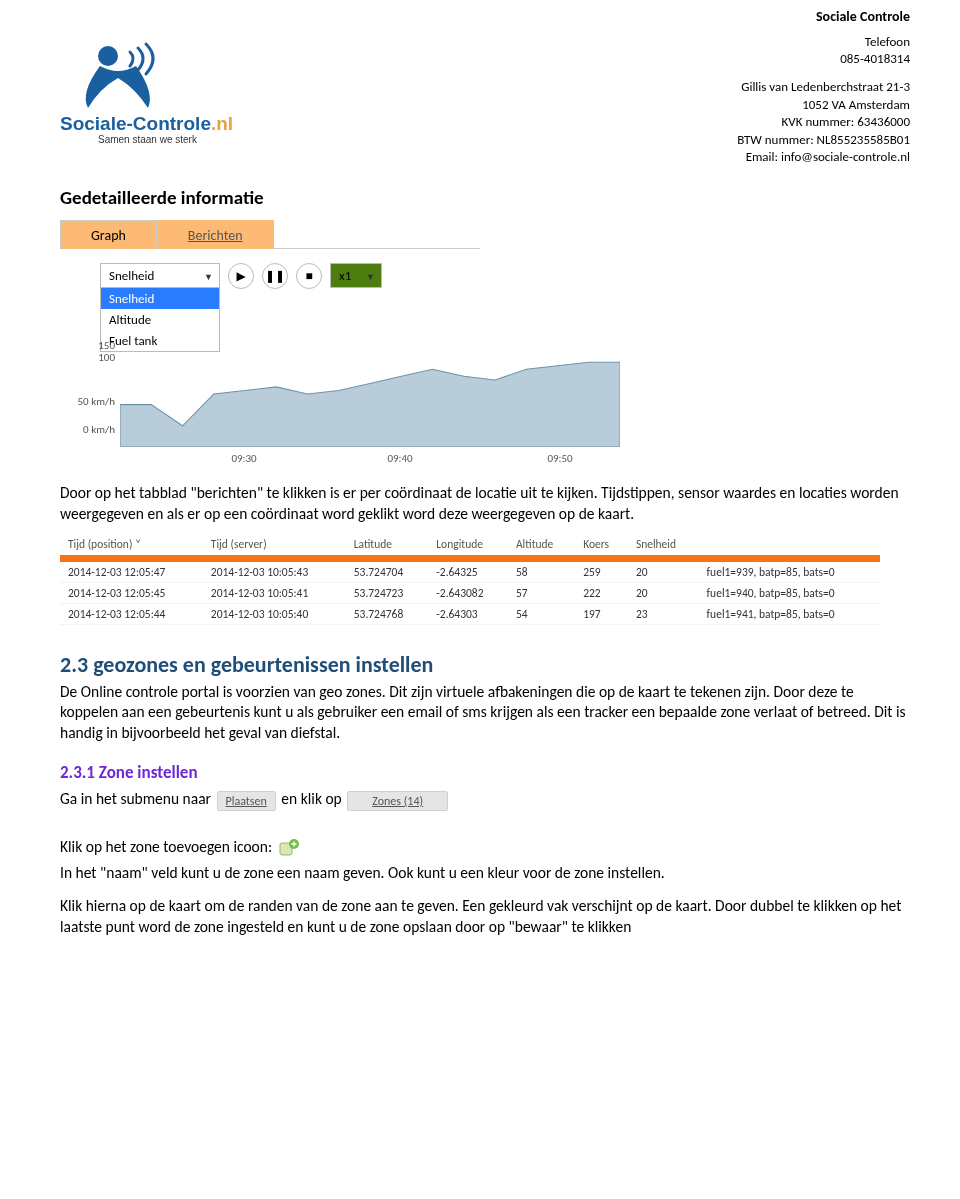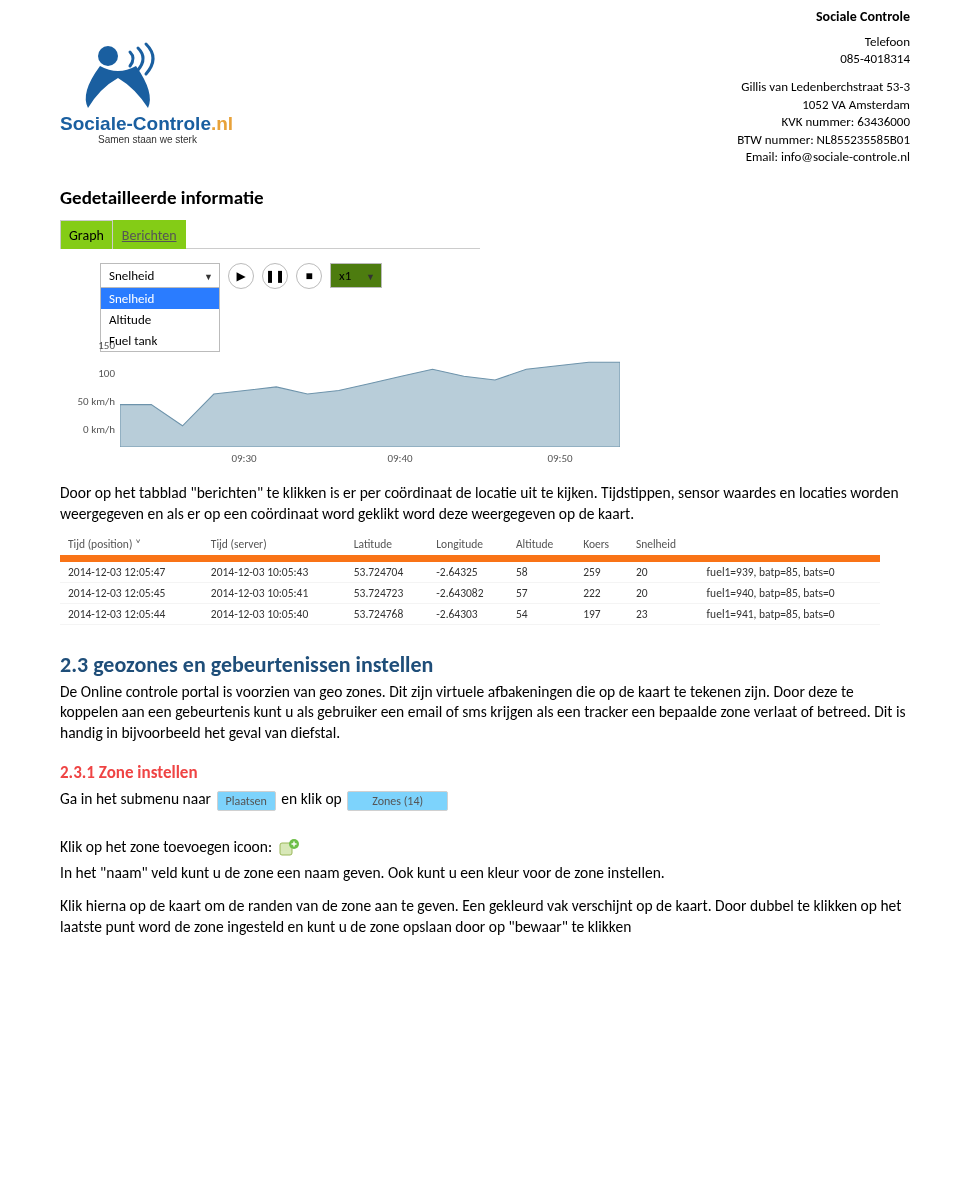--- a/index.html
+++ b/index.html
@@ -14,46 +14,46 @@
   .header-row { display: flex; justify-content: space-between; align-items: flex-start; padding-top: 8px; }
   .logo-block { width: 200px; padding-top: 30px; }
   .logo-svg { width: 180px; }
   .company-info { text-align: right; font-size: 13px; line-height: 1.35; color: #000; }
   .company-info .title { font-weight: bold; margin-bottom: 6px; font-size: 14px; }
   .company-info .phone-lbl { margin-top: 2px; }
   .company-info .addr-block { margin-top: 10px; }
   .content { margin-top: 20px; }
   h3.sec { font-size: 19px; font-weight: bold; margin: 10px 0 6px; }
   h3.blue { color: #1f4e79; font-size: 22px; font-weight: bold; margin: 26px 0 4px; }
-  h4.blue { color: #ef4444; font-size: 17px; font-weight: bold; margin: 18px 0 6px; }
+  h4.blue { color: #6d28d9; font-size: 17px; font-weight: bold; margin: 18px 0 6px; }
   p { font-size: 15.5px; line-height: 1.35; margin: 4px 0; }
   .fig { margin: 10px 0 18px 0; }
   .tabs { display: flex; align-items: flex-end; }
-  .tab { border: 1px solid #ccc; border-bottom: none; padding: 6px 8px 5px; font-size: 14px; background: #84cc16; position: relative; top: 1px; }
+  .tab { border: 1px solid #ccc; border-bottom: none; padding: 6px 30px 5px; font-size: 14px; background: #fdba74; position: relative; top: 1px; }
   .tab.inactive { border-color: transparent; color: #555; text-decoration: underline; }
   .tabstrip { border-bottom: 1px solid #ccc; margin-bottom: 14px; width: 420px; }
   .controls-row { display: flex; align-items: center; gap: 8px; margin-left: 40px; margin-bottom: 6px; }
   .dropdown { position: relative; width: 120px; }
   .dd-box { border: 1px solid #bbb; padding: 4px 22px 4px 8px; font-size: 13px; background: #fff; position: relative; }
   .dd-box::after { content: "▼"; font-size: 9px; position: absolute; right: 6px; top: 7px; color: #333; }
   .dd-list { position: absolute; top: 24px; left: 0; right: 0; border: 1px solid #bbb; background: #fff; font-size: 13px; }
   .dd-item { padding: 3px 8px; }
   .dd-item.sel { background: #2a7cff; color: #fff; }
   .iconbtn { width: 26px; height: 26px; border: 1px solid #bbb; border-radius: 50%; display: flex; align-items: center; justify-content: center; font-size: 12px; background: #fff; }
   .speedbox { border: 1px solid #bbb; padding: 4px 22px 4px 8px; font-size: 13px; background: #4d7c0f; position: relative; width: 52px; }
   .speedbox::after { content: "▼"; font-size: 9px; position: absolute; right: 6px; top: 7px; color: #333; }
   .chart-area { position: relative; height: 170px; width: 560px; margin-left: 0; }
   .ytick { position: absolute; font-size: 11px; color: #555; text-align: right; width: 55px; }
   .xtick { position: absolute; font-size: 11px; color: #555; bottom: 0; transform: translateX(-50%); }
   .plot { position: absolute; left: 60px; right: 0; top: 46px; bottom: 18px; }
   .plot svg { width: 100%; height: 100%; }
   .data-table { font-size: 11.5px; width: 820px; border-collapse: collapse; margin: 8px 0 4px; }
   .data-table th { text-align: left; font-weight: normal; color: #555; padding: 4px 8px; border-bottom: 7px solid #f97316; }
   .data-table td { padding: 3px 8px; color: #333; border-bottom: 1px solid #f4f4f4; white-space: nowrap; }
-  .inline-chip { display: inline-block; vertical-align: middle; border: 1px solid #d0d0d0; background: #7dd3fc; padding: 1px 8px; font-size: 12px; color: #555; border-radius: 2px; margin: 0 2px; }
+  .inline-chip { display: inline-block; vertical-align: middle; border: 1px solid #d0d0d0; background: #e5e5e5; padding: 1px 8px; font-size: 12px; color: #555; border-radius: 2px; margin: 0 2px; text-decoration: underline; }
   .inline-chip.wide { padding: 1px 24px; }
   .add-zone-icon { display: inline-block; vertical-align: middle; width: 22px; height: 22px; position: relative; margin-left: 2px; }
   .add-zone-icon svg { width: 22px; height: 22px; }
 </style>
 </head>
 <body>
 
 <div class="header-row">
   <div class="logo-block">
     <svg class="logo-svg" viewBox="0 0 180 110">
@@ -64,21 +64,21 @@
       <path d="M86 6 q14 14 0 30" stroke="#1a5fa0" stroke-width="3" fill="none" stroke-linecap="round"></path>
       <text x="0" y="92" font-family="Arial" font-size="19" font-weight="bold" fill="#1a5fa0"><tspan>Sociale-Controle</tspan><tspan fill="#e8a23a">.nl</tspan></text>
       <text x="38" y="105" font-family="Arial" font-size="10" fill="#333">Samen staan we sterk</text>
     </svg>
   </div>
   <div class="company-info">
     <div class="title">Sociale Controle</div>
     <div class="phone-lbl">Telefoon</div>
     <div>085-4018314</div>
     <div class="addr-block">
-      <div>Gillis van Ledenberchstraat 53-3</div>
+      <div>Gillis van Ledenberchstraat 21-3</div>
       <div>1052 VA Amsterdam</div>
       <div>KVK nummer: 63436000</div>
       <div>BTW nummer: NL855235585B01</div>
       <div>Email: info@sociale-controle.nl</div>
     </div>
   </div>
 </div>
 
 <div class="content">
   <h3 class="sec">Gedetailleerde informatie</h3>
@@ -100,21 +100,21 @@
         </div>
       </div>
       <div class="iconbtn">▶</div>
       <div class="iconbtn">❚❚</div>
       <div class="iconbtn">■</div>
       <div class="speedbox">x1</div>
     </div>
 
     <div class="chart-area">
       <div class="ytick" style="top:44px;left:0">150</div>
-      <div class="ytick" style="top:72px;left:0">100</div>
+      <div class="ytick" style="top:56px;left:0">100</div>
       <div class="ytick" style="top:100px;left:0">50 km/h</div>
       <div class="ytick" style="top:128px;left:0">0 km/h</div>
       <div class="plot">
         <svg viewBox="0 0 500 100" preserveAspectRatio="none">
           <path id="chart-path" fill="#b8cdd9" stroke="#6d93ab" stroke-width="1" d="M0,100 L0.0,60.0 L31.3,60.0 L62.5,80.0 L93.8,50.0 L125.0,46.7 L156.3,43.3 L187.5,50.0 L218.8,46.7 L250.0,40.0 L281.3,33.3 L312.5,26.7 L343.8,33.3 L375.0,36.7 L406.3,26.7 L437.5,23.3 L468.8,20.0 L500.0,20.0 L500,100 Z"></path>
         </svg>
       </div>
       <div class="xtick" style="left:184px">09:30</div>
       <div class="xtick" style="left:340px">09:40</div>
       <div class="xtick" style="left:500px">09:50</div>

